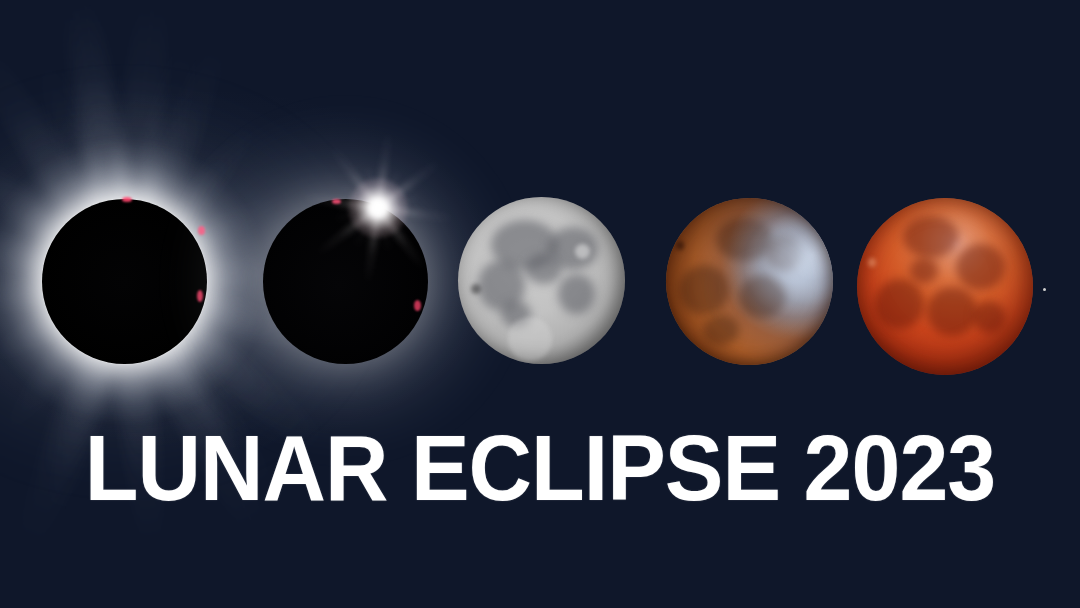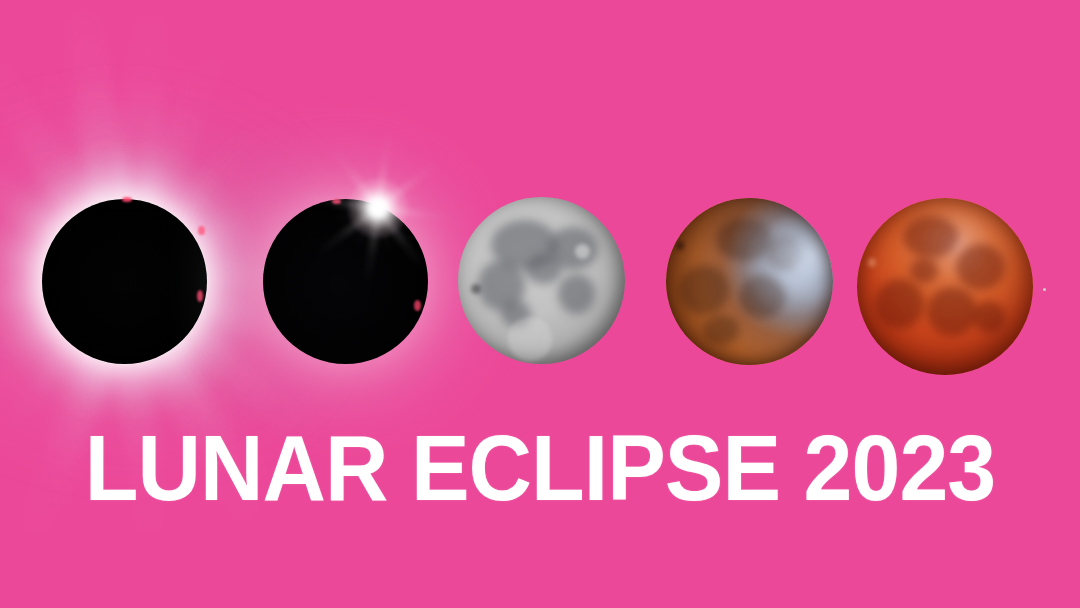--- a/index.html
+++ b/index.html
@@ -12,21 +12,21 @@
     width: 1080px;
     height: 608px;
     overflow: hidden;
     font-family: "Liberation Sans", sans-serif;
   }
 
   #thumbnail {
     position: relative;
     width: 1080px;
     height: 608px;
-    background: #ec4899;
+    background: #0f172a;
     overflow: hidden;
   }
 
   
   .phase {
     position: absolute;
   }
 
   
   .corona-outer {

